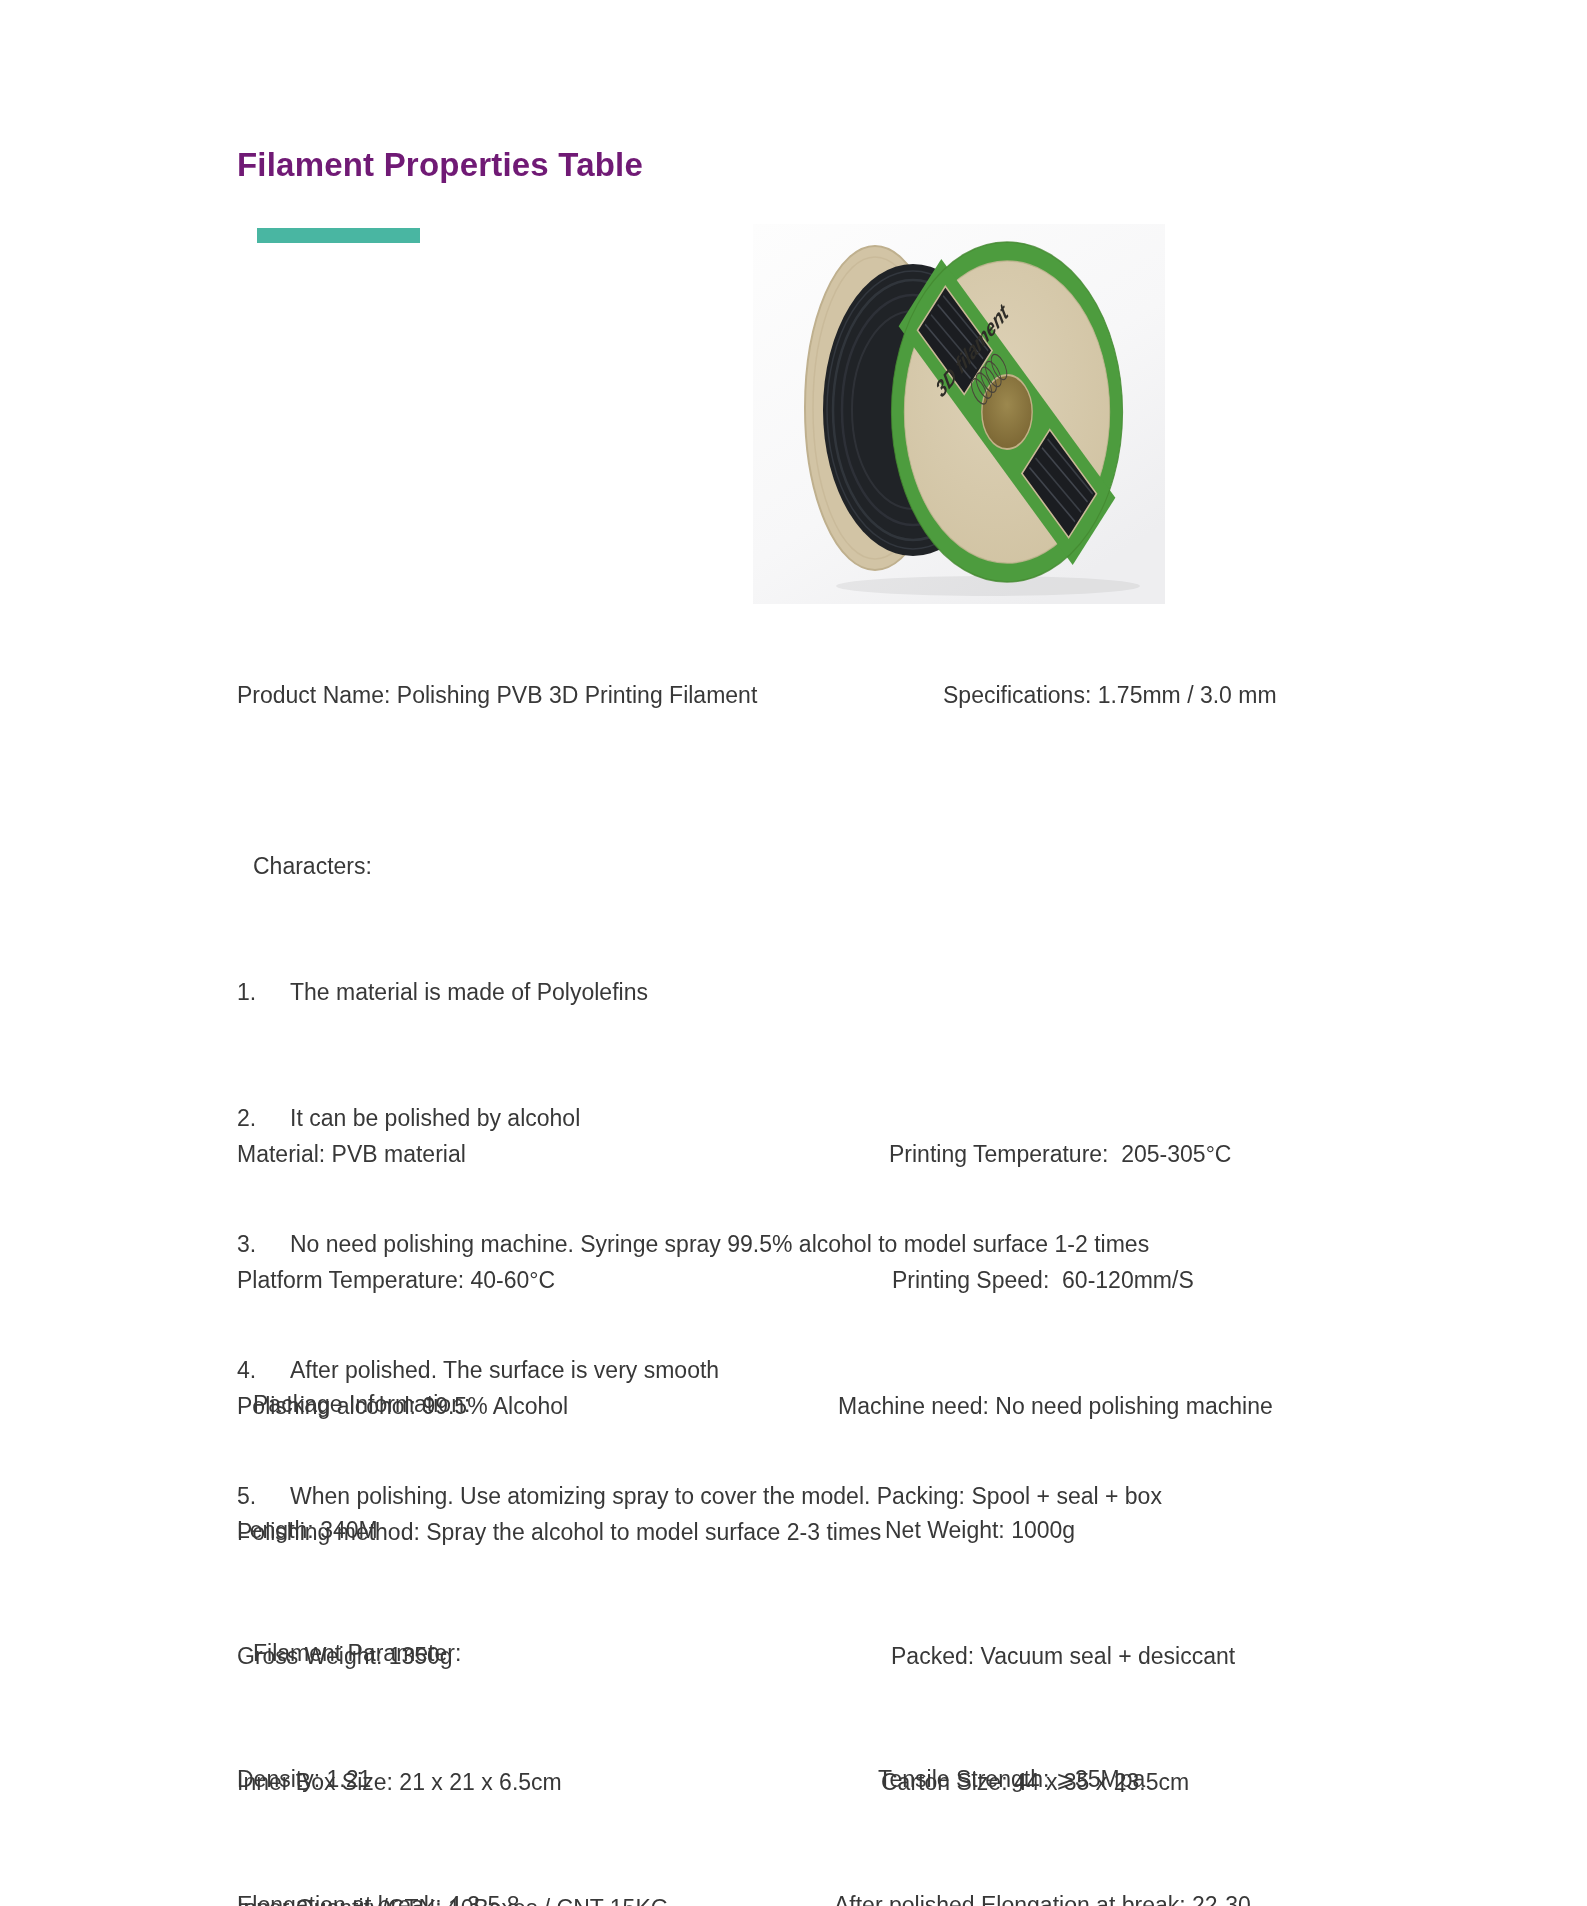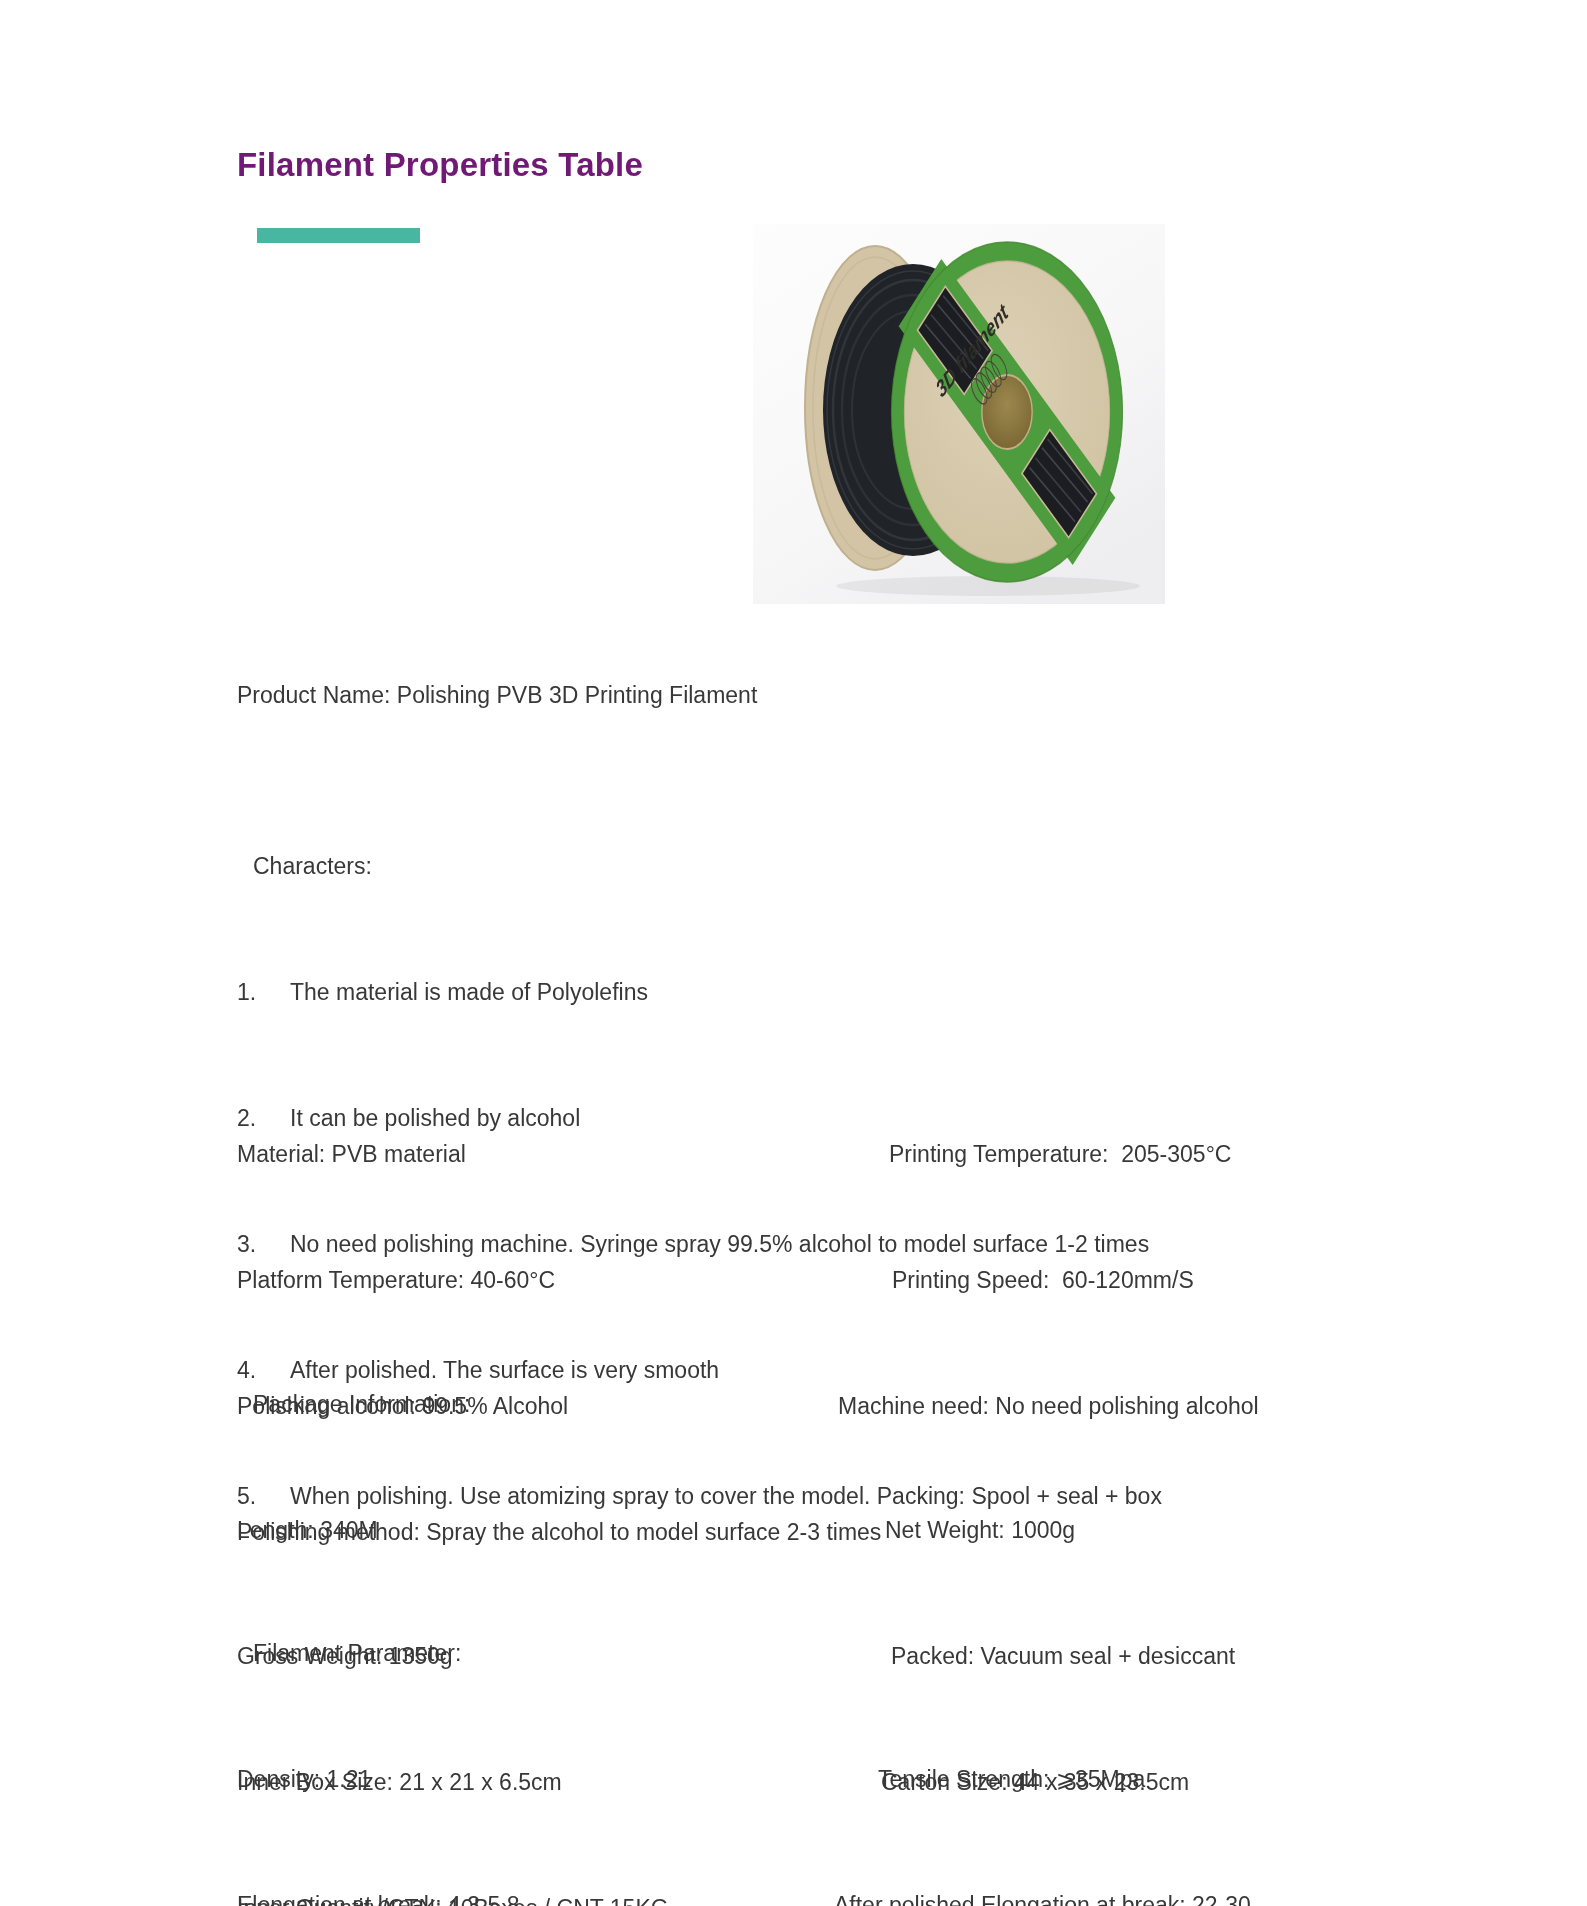--- a/index.html
+++ b/index.html
@@ -112,20 +112,21 @@
           </g>
         </g>
 
         <circle r="170" fill="none" stroke="#44882f" stroke-width="1.5" opacity="0.8"></circle>
       </g>
     </svg>
   </div>
 
   <div id="row-product" class="abs textblock kvrow">
     <span class="kvl">Product Name: Polishing PVB 3D Printing Filament</span>
+    <span class="kvr ro706">Specifications: 1.75mm / 3.0 mm</span>
   </div>
 
   <div id="sec-characters" class="abs textblock">
     <div class="hline">Characters:</div>
     <div class="li">
       <span class="num">1.</span>
       <span>The material is made of Polyolefins</span>
     </div>
     <div class="li">
       <span class="num">2.</span>
@@ -149,21 +150,21 @@
     <div class="kvrow">
       <span class="kvl">Material: PVB material</span>
       <span class="kvr ro652">Printing Temperature:  205-305°C</span>
     </div>
     <div class="kvrow">
       <span class="kvl">Platform Temperature: 40-60°C</span>
       <span class="kvr ro655">Printing Speed:  60-120mm/S</span>
     </div>
     <div class="kvrow">
       <span class="kvl">Polishing alcohol: 99.5% Alcohol</span>
-      <span class="kvr ro601">Machine need: No need polishing alcohol</span>
+      <span class="kvr ro601">Machine need: No need polishing machine</span>
     </div>
     <div class="kvrow">
       <span class="kvl">Polishing method: Spray the alcohol to model surface 2-3 times</span>
     </div>
   </div>
 
   <div id="sec-package" class="abs textblock">
     <div class="hline">Package Information:</div>
     <div class="kvrow">
       <span class="kvl">Length: 340M</span>

